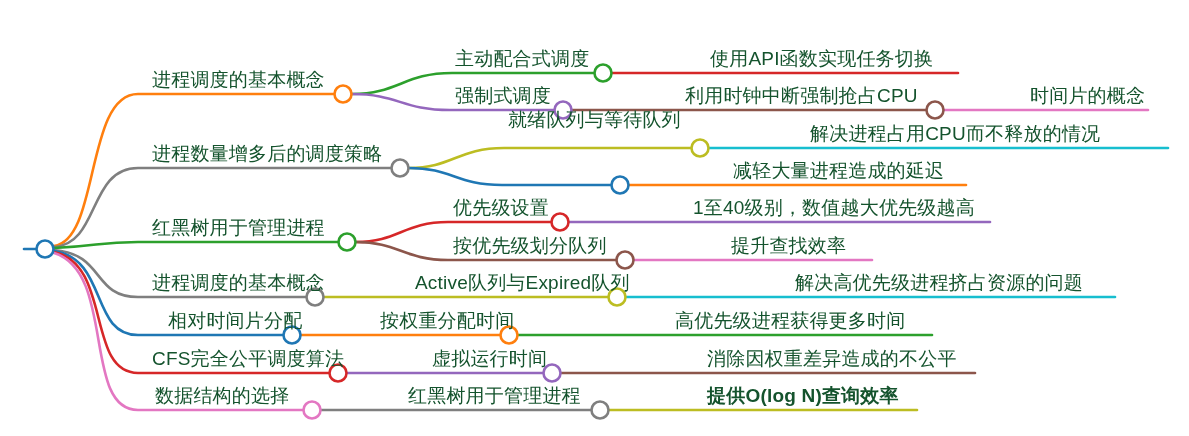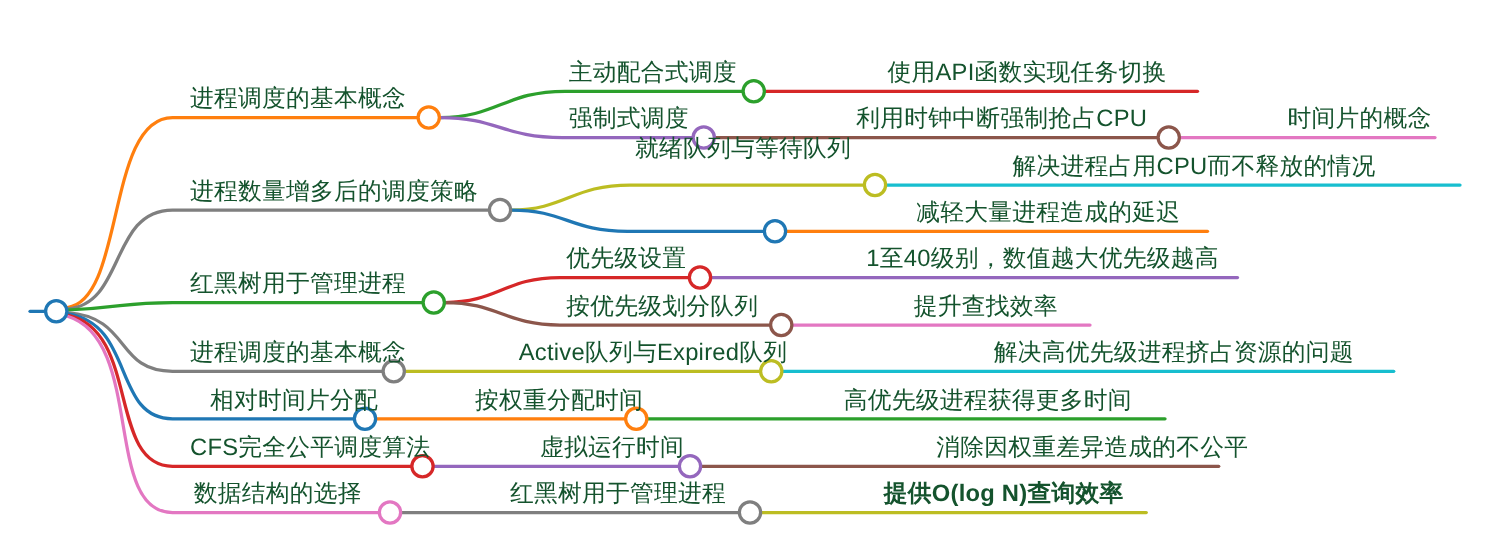--- a/index.html
+++ b/index.html
@@ -105,19 +105,19 @@
   <span class="lbl" style="left:152px;bottom:142px;">进程调度的基本概念</span>
   <span class="lbl" style="left:415px;bottom:142px;">Active队列与Expired队列</span>
   <span class="lbl" style="left:795px;bottom:142px;">解决高优先级进程挤占资源的问题</span>
 
   <span class="lbl" style="left:152px;bottom:104px;margin-left:16px;">相对时间片分配</span>
   <span class="lbl" style="left:380px;bottom:104px;">按权重分配时间</span>
   <span class="lbl" style="left:675px;bottom:104px;">高优先级进程获得更多时间</span>
 
   <span class="lbl" style="left:152px;bottom:66px;">CFS完全公平调度算法</span>
   <span class="lbl" style="left:432px;bottom:66px;">虚拟运行时间</span>
-  <span class="lbl" style="left:707px;bottom:66px;margin-left:42px;">消除因权重差异造成的不公平</span>
+  <span class="lbl" style="left:707px;bottom:66px;">消除因权重差异造成的不公平</span>
 
   <span class="lbl" style="left:155px;bottom:29px;">数据结构的选择</span>
   <span class="lbl" style="left:408px;bottom:29px;">红黑树用于管理进程</span>
   <span class="lbl" style="left:707px;bottom:29px;font-weight:bold;">提供O(log N)查询效率</span>
 
 </div>
 
 </body></html>

